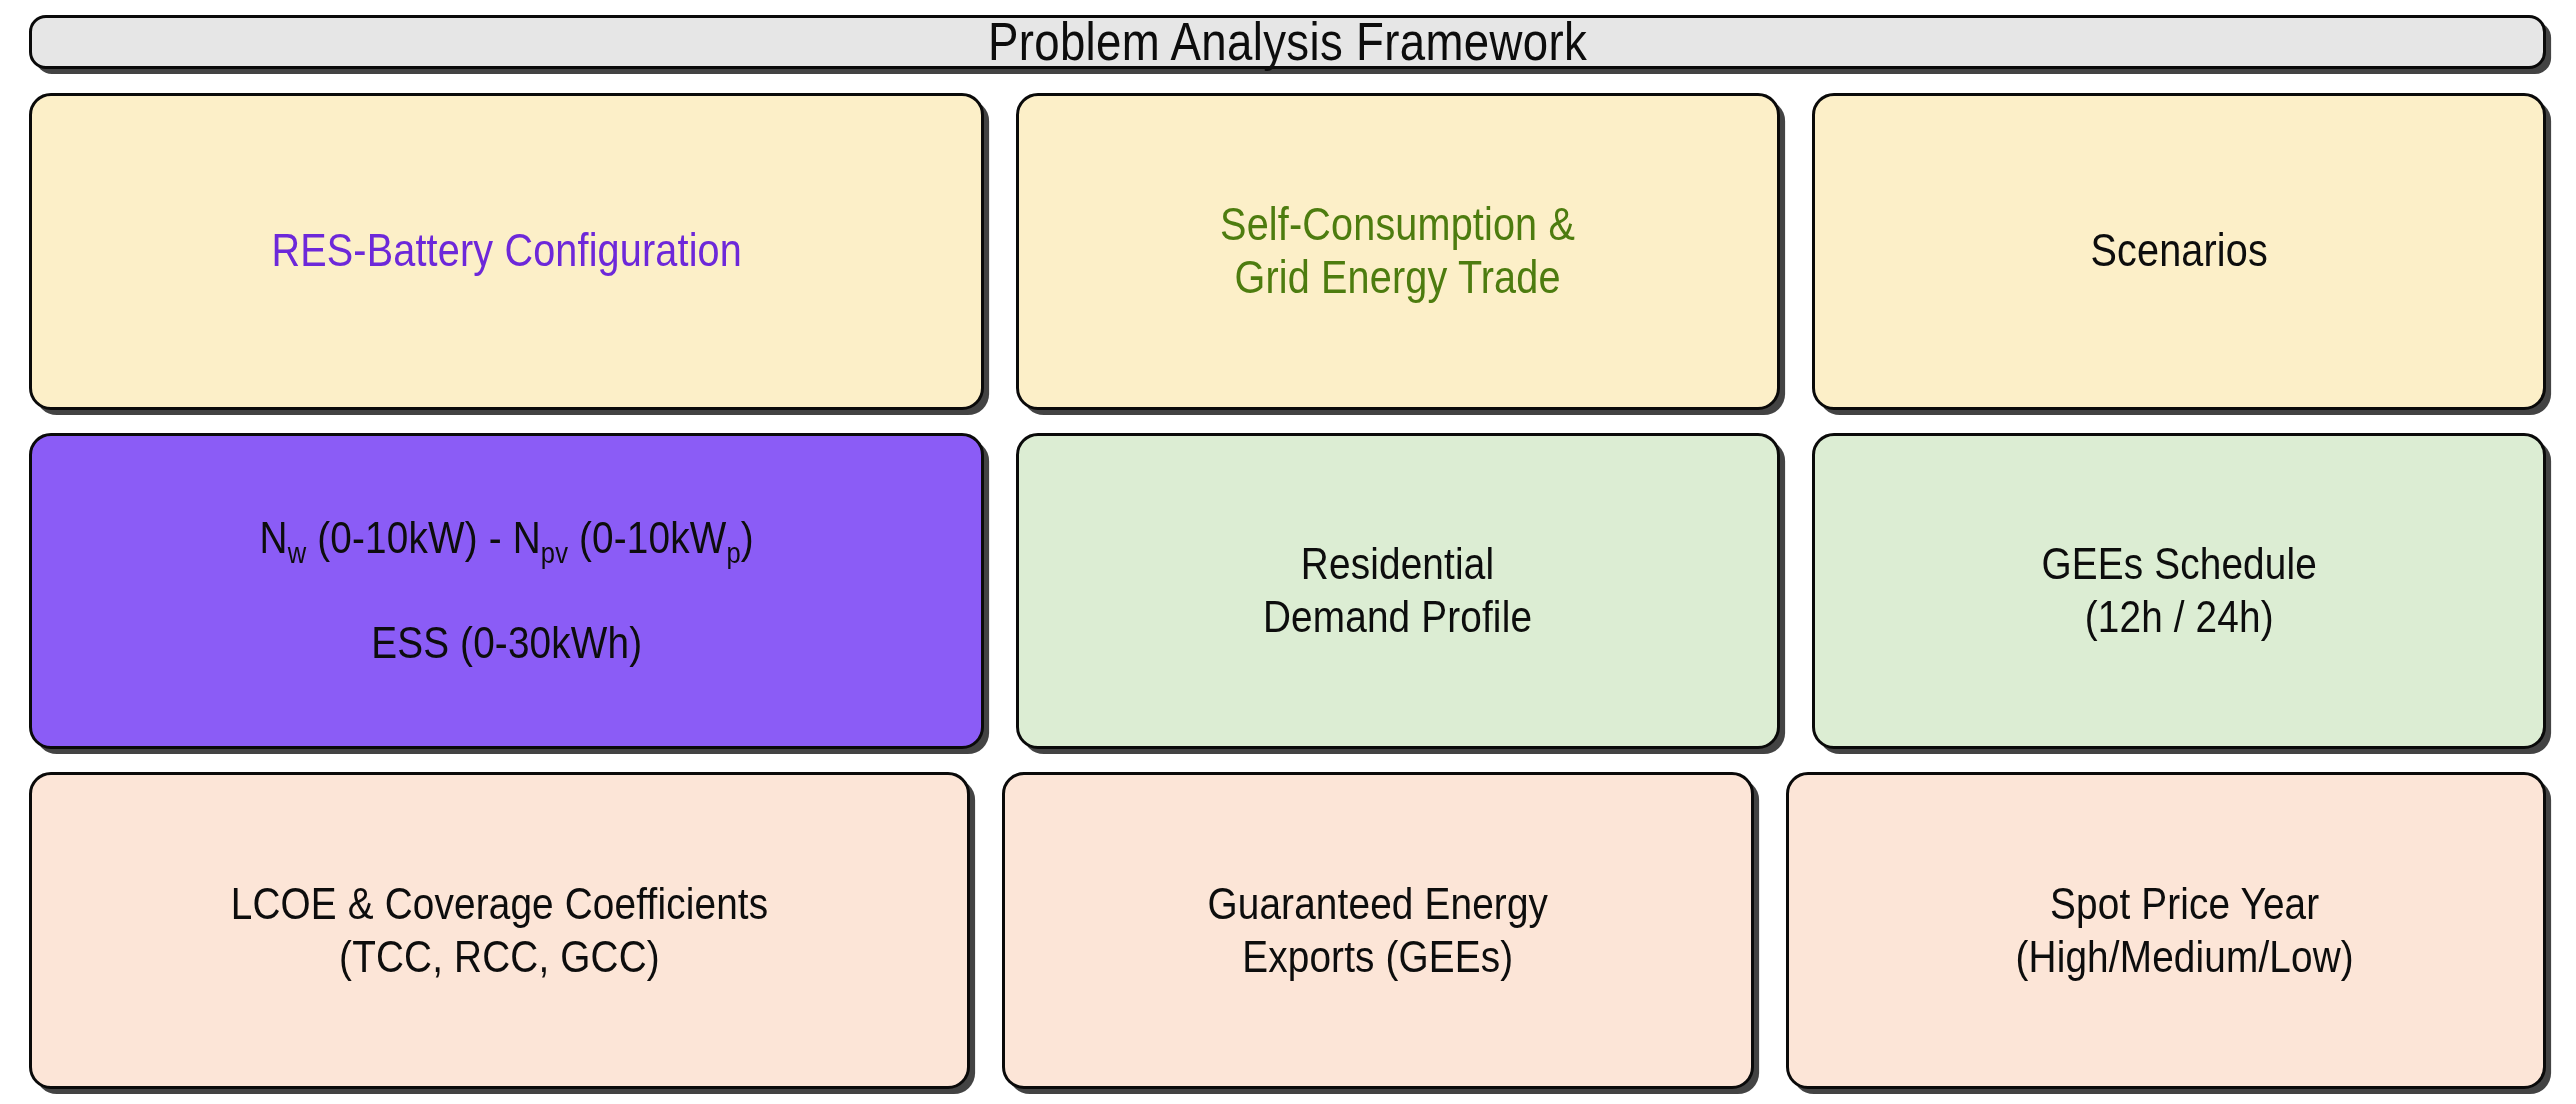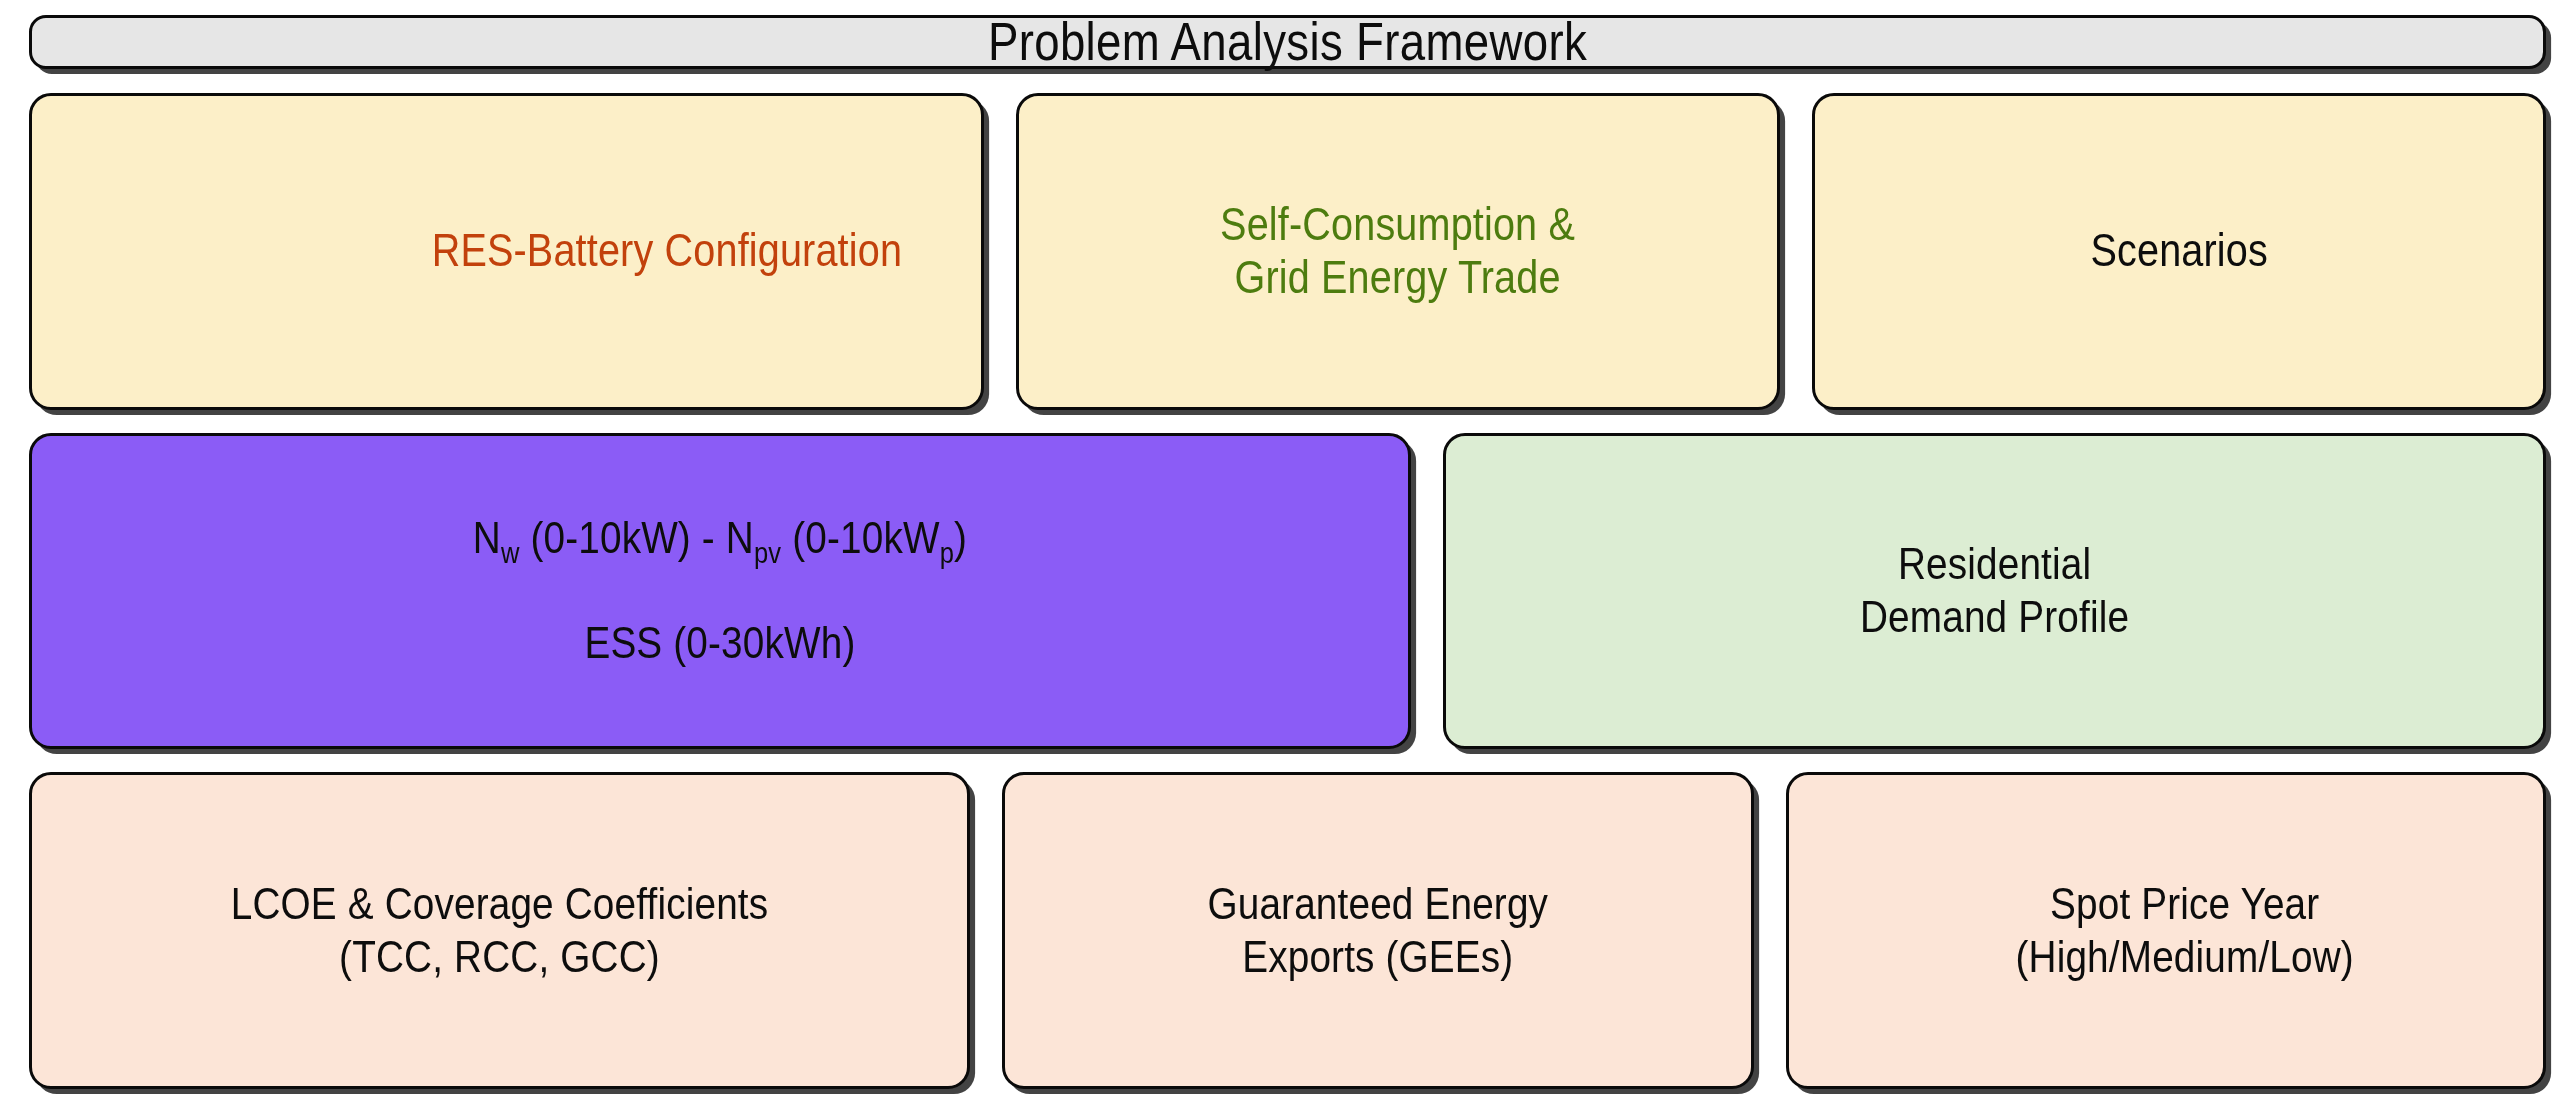--- a/index.html
+++ b/index.html
@@ -114,21 +114,21 @@
 
   <div class="header-row">
     <div class="node" id="header-banner" style="border-color: rgb(10, 10, 10); color: rgb(13, 13, 13); background: rgb(230, 230, 230);">
       <span class="label">Problem Analysis Framework</span>
     </div>
   </div>
 
   <div class="grid">
 
     <div class="row row-yellow">
-      <div class="node" style="border-color: rgb(10, 10, 10); color: #c2410c; background: rgb(252, 239, 200); text-align: right;">
+      <div class="node" style="border-color: rgb(10, 10, 10); color: #6d28d9; background: rgb(252, 239, 200);">
         <span class="label">RES-Battery Configuration</span>
       </div>
       <div class="node" style="border-color: rgb(10, 10, 10); color: #4d7c0f; background: rgb(252, 239, 200);">
         <span class="label">Self-Consumption &amp;
 Grid Energy Trade</span>
       </div>
       <div class="node" style="border-color: rgb(10, 10, 10); color: rgb(13, 13, 13); background: rgb(252, 239, 200);">
         <span class="label">Scenarios</span>
       </div>
     </div>
@@ -136,20 +136,24 @@
     <div class="row row-green">
       <div class="node" style="border-color: rgb(10, 10, 10); color: rgb(13, 13, 13); background: #8b5cf6;">
         <span class="label">
           <span class="formula-line"><span>N</span><span class="sub">w</span><span> (0-10kW) - </span><span>N</span><span class="sub">pv</span><span> (0-10kW</span><span class="sub">p</span><span>)</span></span>
           <span class="formula-line"><span>ESS (0-30kWh)</span></span>
         </span>
       </div>
       <div class="node" style="border-color: rgb(10, 10, 10); color: rgb(13, 13, 13); background: rgb(220, 237, 211);">
         <span class="label">Residential
 Demand Profile</span>
+      </div>
+      <div class="node" style="border-color: rgb(10, 10, 10); color: rgb(13, 13, 13); background: rgb(220, 237, 211);">
+        <span class="label">GEEs Schedule
+(12h / 24h)</span>
       </div>
     </div>
 
     <div class="row row-pink">
       <div class="node" style="border-color: rgb(10, 10, 10); color: rgb(13, 13, 13); background: rgb(252, 229, 215);">
         <span class="label">LCOE &amp; Coverage Coefficients
 (TCC, RCC, GCC)</span>
       </div>
       <div class="node" style="border-color: rgb(10, 10, 10); color: rgb(13, 13, 13); background: rgb(252, 229, 215); text-align: center;">
         <span class="label">Guaranteed Energy

